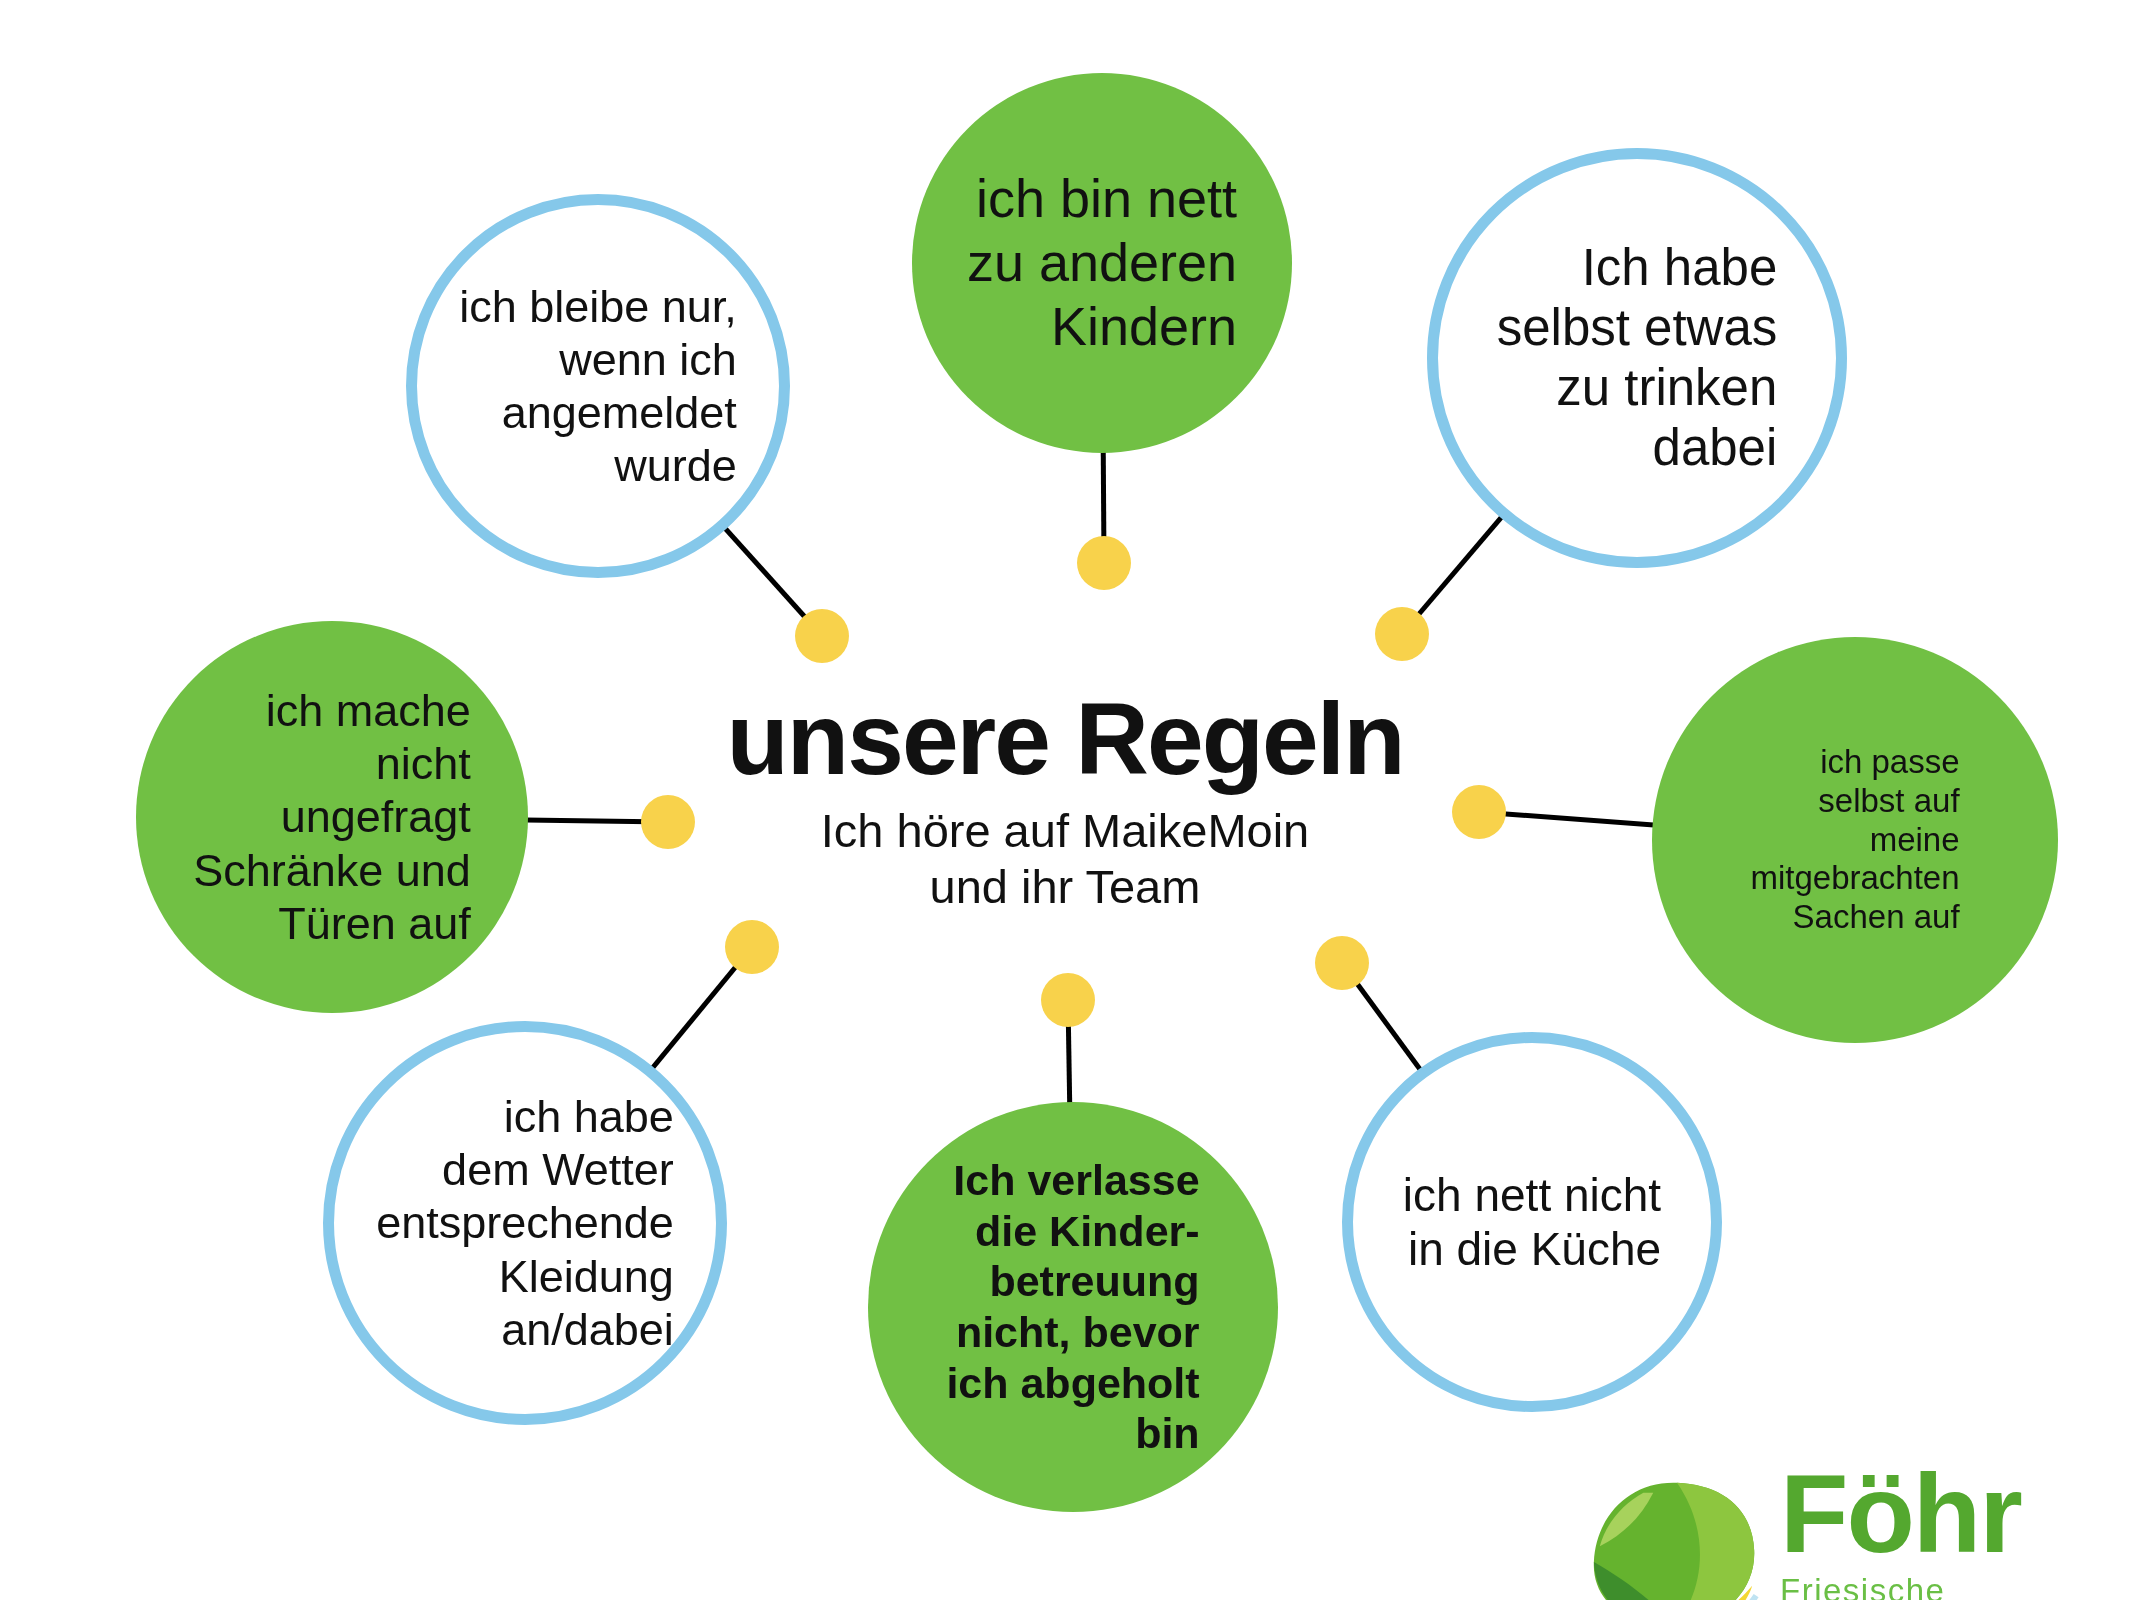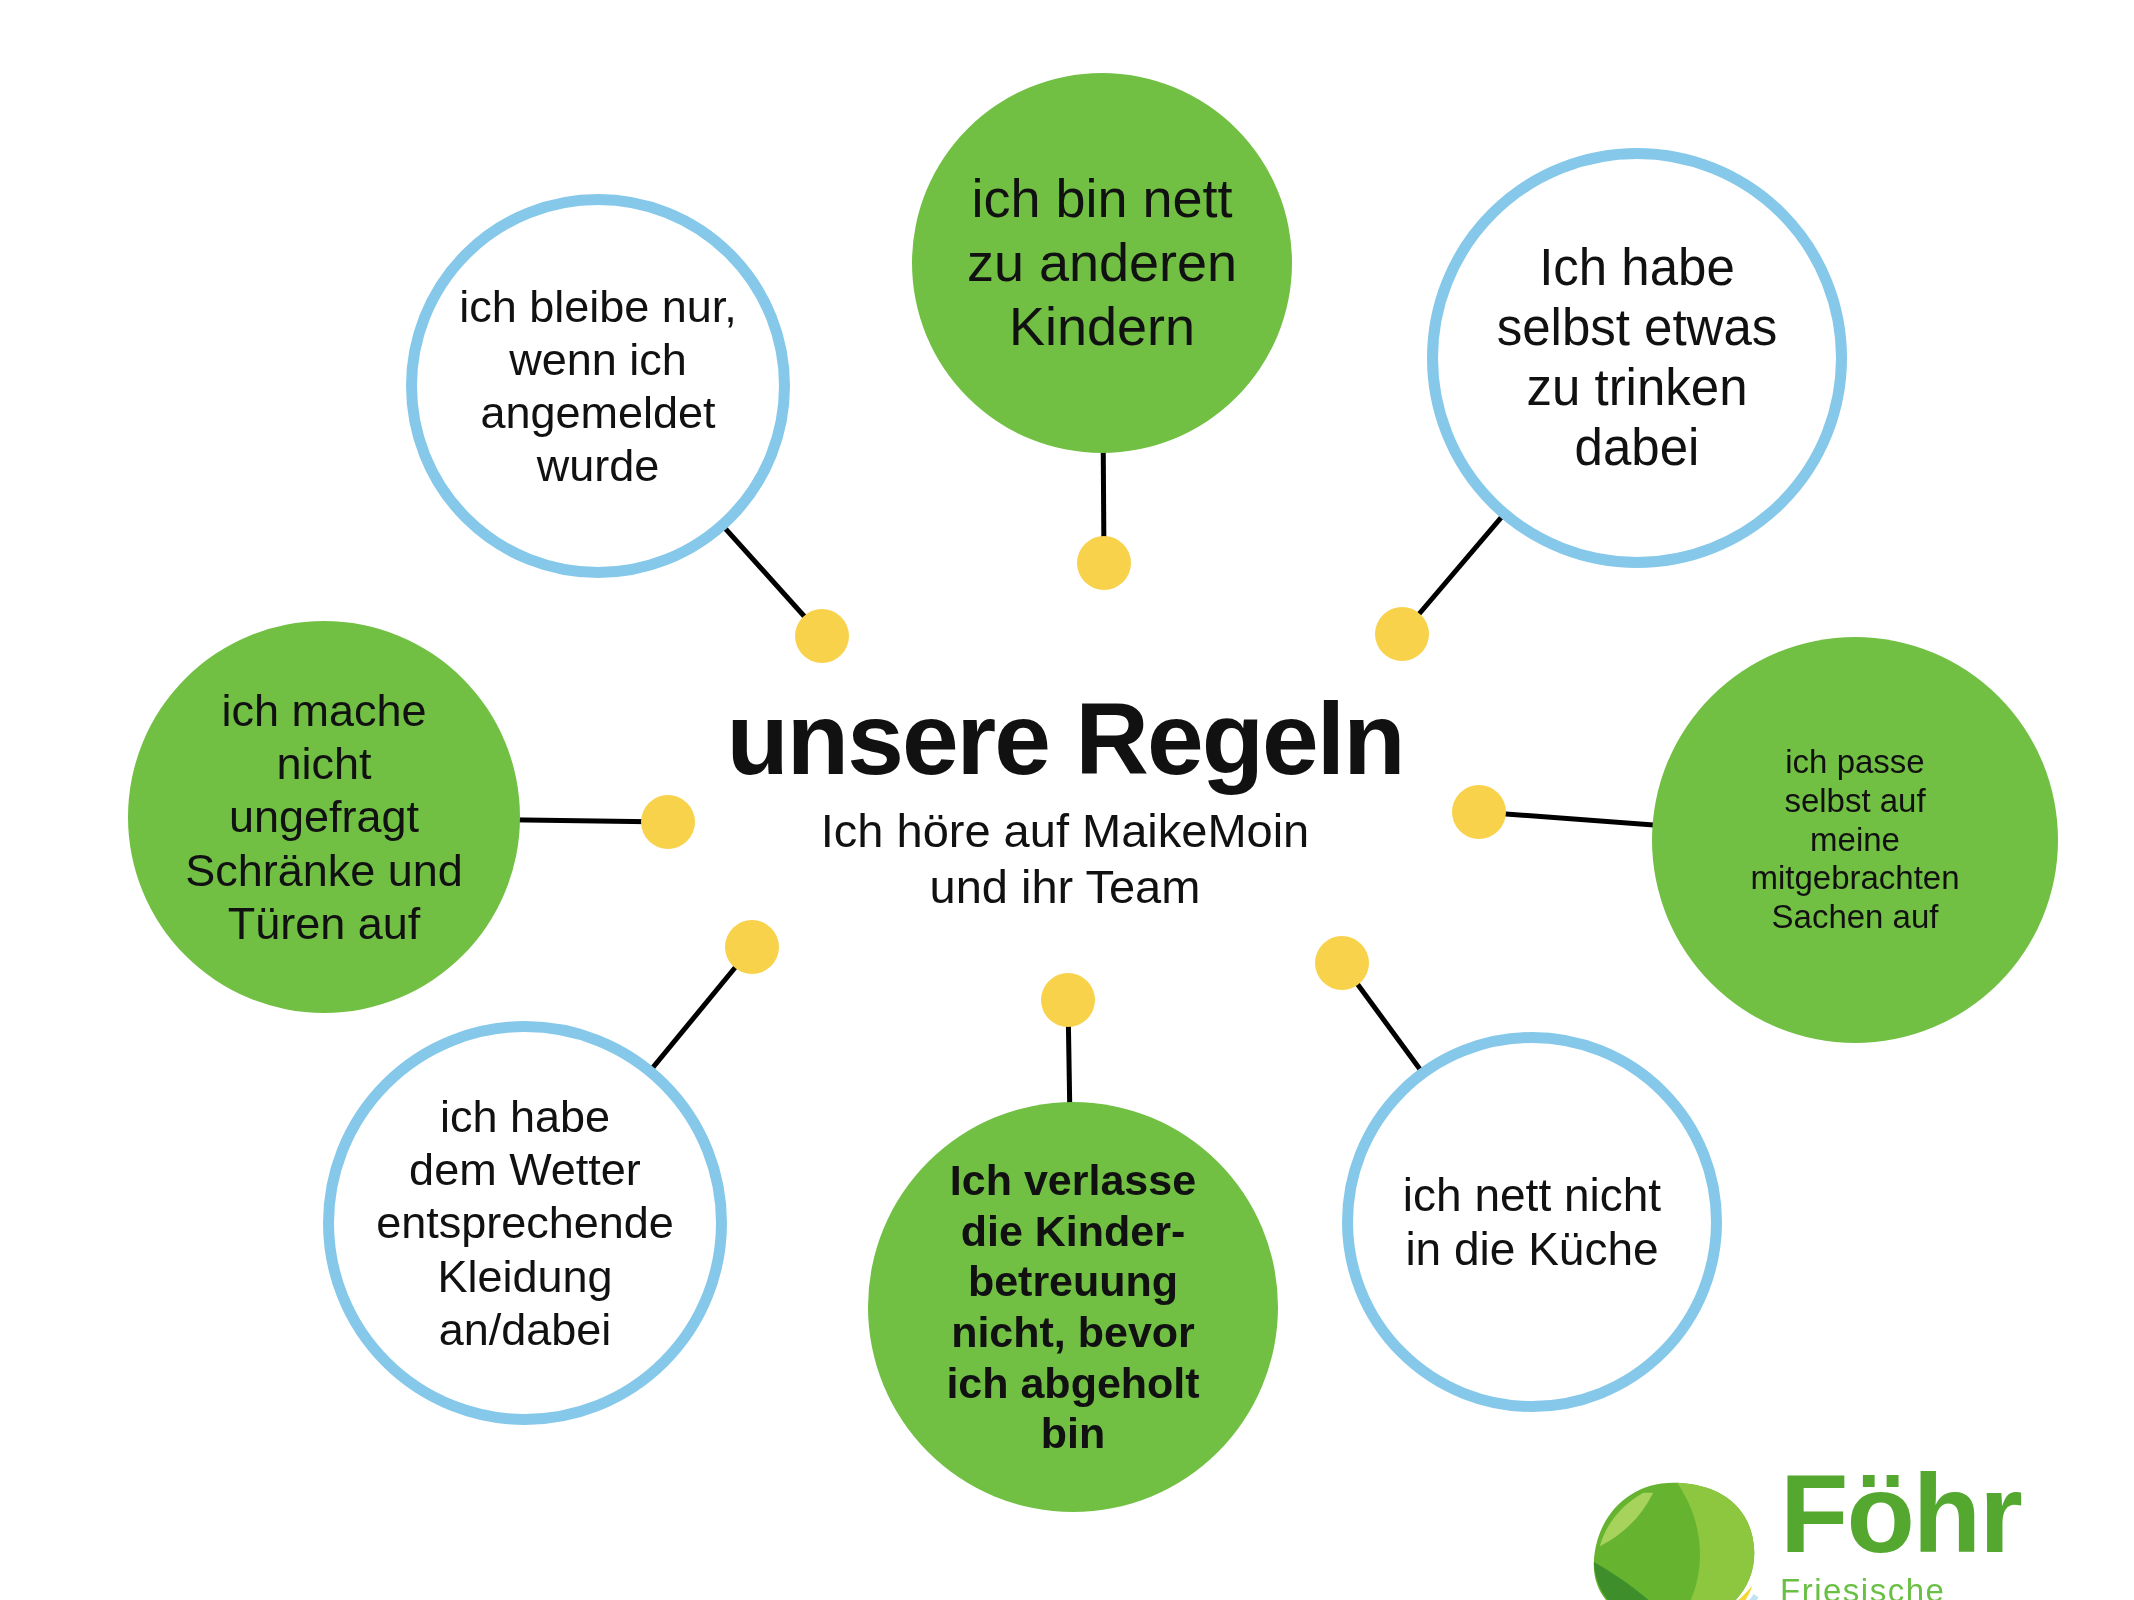--- a/index.html
+++ b/index.html
@@ -15,21 +15,21 @@
     width:2134px;height:1600px;overflow:hidden;position:relative;
     font-family:"Liberation Sans", sans-serif;color:#111;
   }
   #canvas{position:absolute;inset:0;width:2134px;height:1600px;}
   #connector-layer{position:absolute;left:0;top:0;width:2134px;height:1600px;z-index:1;}
   #connector-layer line{stroke:var(--line-black);stroke-width:5;}
   #connector-layer circle{fill:var(--dot-yellow);}
   .node{
     position:absolute;z-index:2;border-radius:50%;
     display:flex;align-items:center;justify-content:center;
-    text-align:center;box-sizing:border-box;
+    text-align:right;box-sizing:border-box;
   }
   .node .txt{white-space:pre-line;line-height:1.18;}
   .node.green{background:var(--green-fill);}
   .node.blue{background:#ffffff;border:11px solid var(--blue-stroke);}
   #center-block{
     position:absolute;left:585px;top:662px;width:960px;z-index:3;
     text-align:center;
     margin-top:24px;
   }
   #diagram-title{
@@ -88,21 +88,21 @@
 Kindern</span>
   </div>
 
   <div class="node blue" style="left:1427px;top:148px;width:420px;height:420px;font-size:51px;">
     <span class="txt">Ich habe
 selbst etwas
 zu trinken
 dabei</span>
   </div>
 
-  <div class="node green" style="left:128px;top:621px;width:392px;height:392px;font-size:45px;">
+  <div class="node green" style="left:136px;top:621px;width:392px;height:392px;font-size:45px;">
     <span class="txt">ich mache
 nicht
 ungefragt
 Schränke und
 Türen auf</span>
   </div>
 
   <div class="node green" style="left:1652px;top:637px;width:406px;height:406px;font-size:33px;">
     <span class="txt">ich passe
 selbst auf

